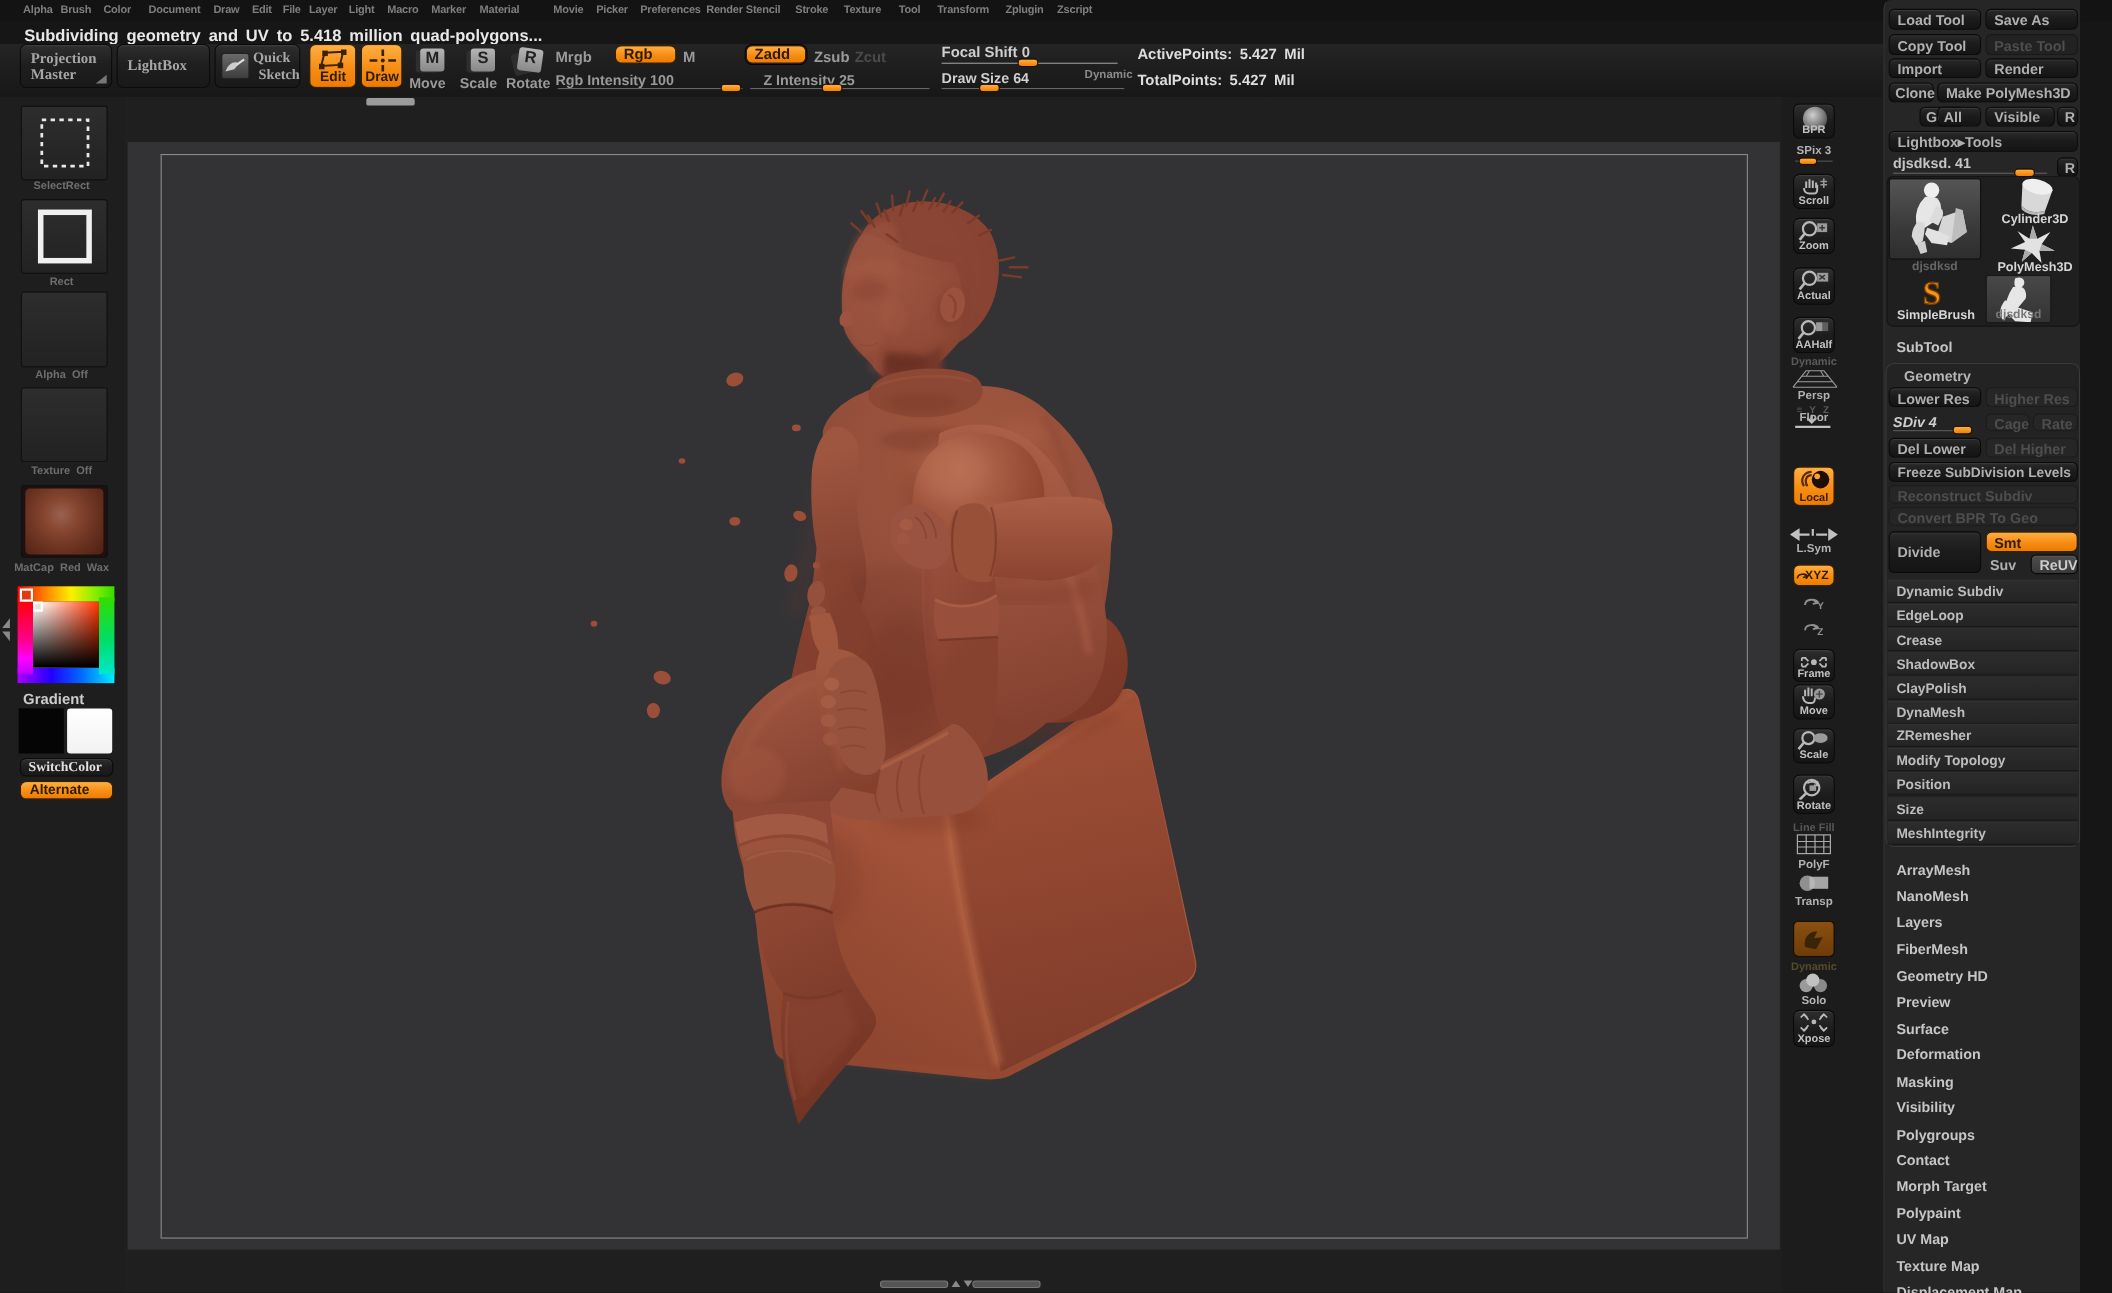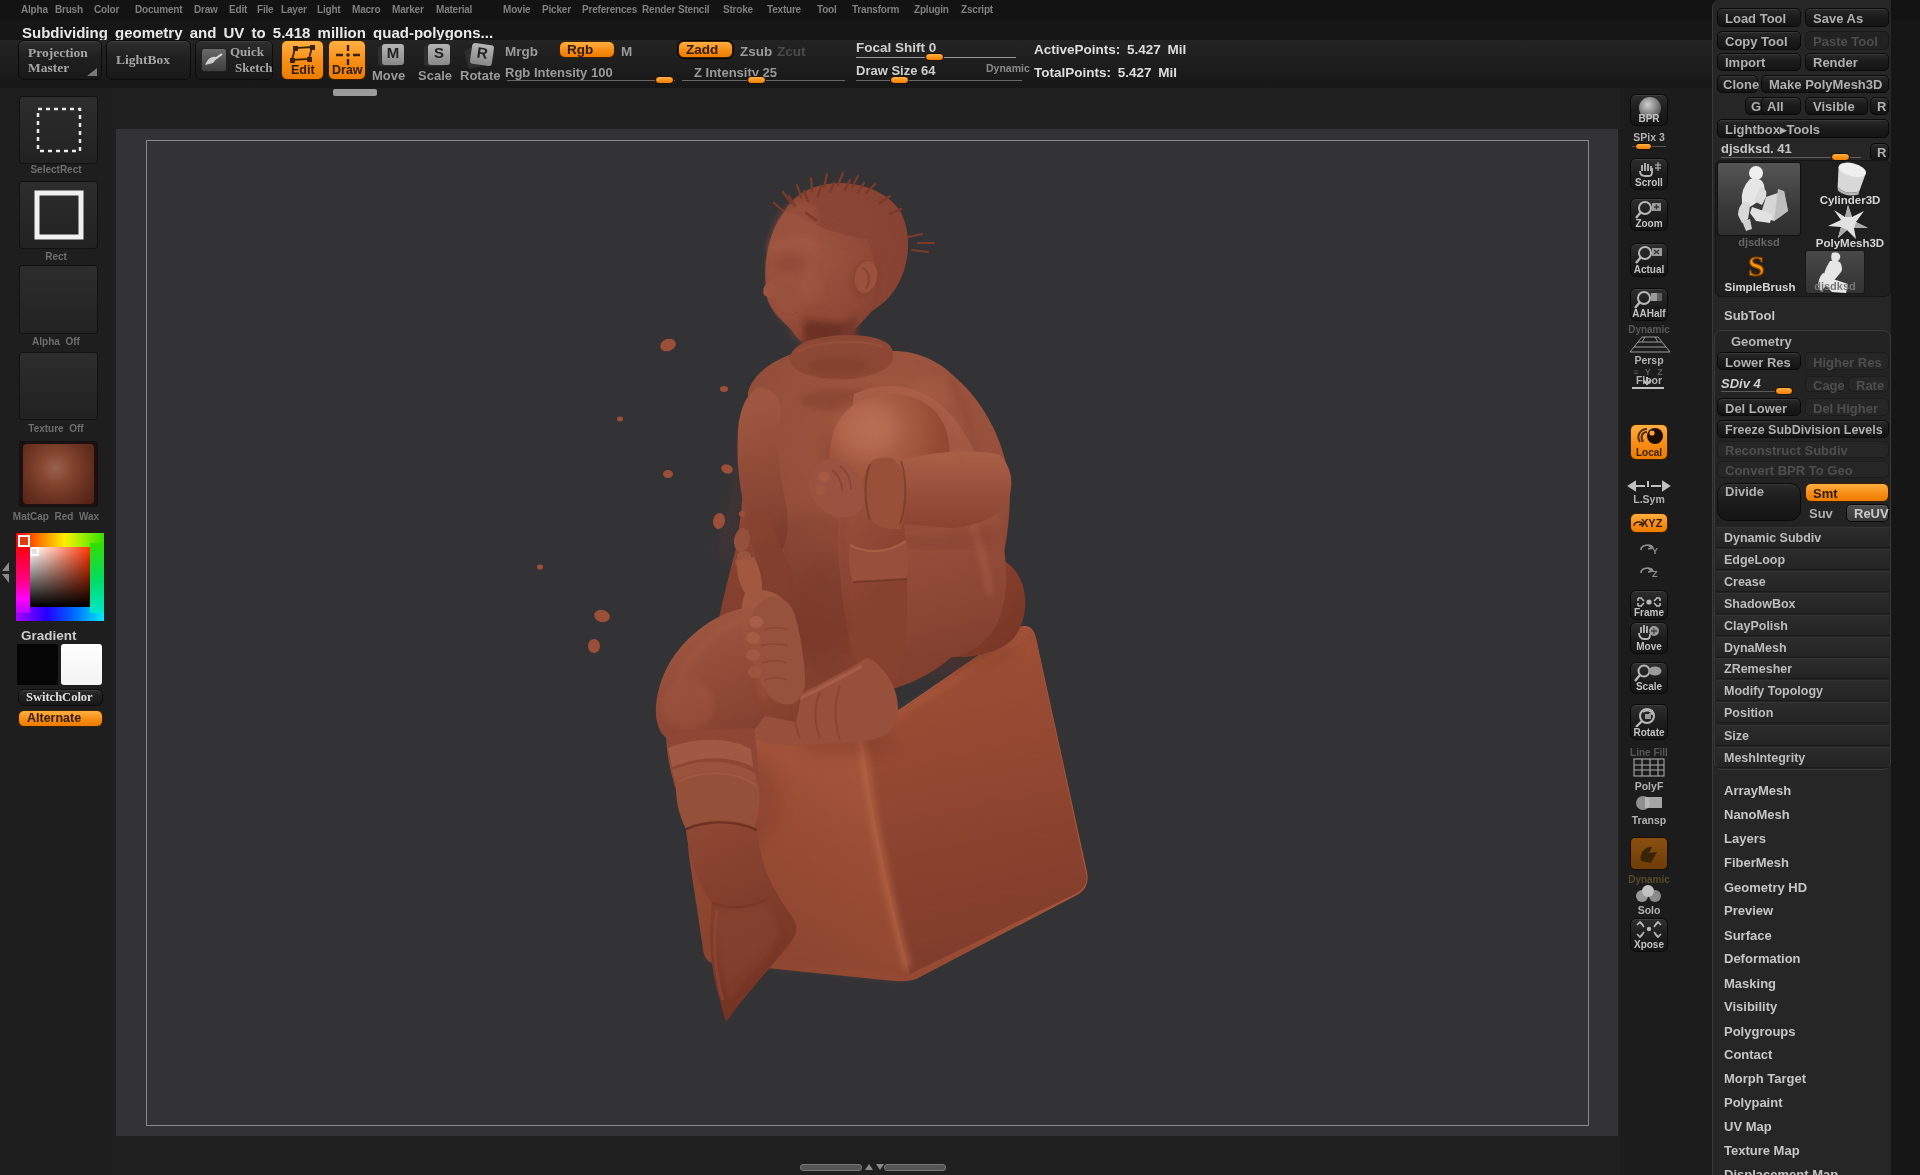--- a/index.html
+++ b/index.html
@@ -586,21 +586,21 @@
 <div class="ph" style="left:8px;top:376px;color:#cfcfcf;font-style:italic;">SDiv 4</div>
 <div style="position:absolute;left:8px;top:391px;width:68px;height:1px;background:#5a5a5a;"></div>
 <div class="handle" style="left:62px;top:387px;width:18px;"></div>
 <div class="pb pbd" style="left:92px;top:376px;width:40px;height:16px;padding-top:1px;background:#262626;box-shadow:none;border-color:#1c1c1c;">Cage</div>
 <div class="pb pbd" style="left:135px;top:376px;width:41px;height:16px;padding-top:1px;background:#262626;box-shadow:none;border-color:#1c1c1c;">Rate</div>
 <div class="pb" style="left:4px;top:398px;width:84px;height:18px;padding-top:2px;">Del Lower</div>
 <div class="pb pbd" style="left:92px;top:398px;width:84px;height:18px;padding-top:2px;background:#262626;box-shadow:none;border-color:#1c1c1c;">Del Higher</div>
 <div class="pb" style="left:4px;top:420px;width:172px;height:18px;padding-top:2px;font-size:12.5px;">Freeze SubDivision Levels</div>
 <div class="pb pbd" style="left:4px;top:441px;width:172px;height:17px;padding-top:1px;background:#262626;box-shadow:none;border-color:#1c1c1c;">Reconstruct Subdiv</div>
 <div class="pb pbd" style="left:4px;top:461px;width:172px;height:17px;padding-top:1px;background:#262626;box-shadow:none;border-color:#1c1c1c;">Convert BPR To Geo</div>
-<div class="pb" style="left:4px;top:483px;width:84px;height:38px;border-radius:11px;">Divide</div>
+<div class="pb" style="left:4px;top:483px;width:84px;height:38px;padding-top:10px;">Divide</div>
 <div class="obtn" style="left:92px;top:483px;width:84px;height:19px;font-size:13px;padding:2px 0 0 7px;">Smt</div>
 <div class="ph" style="left:96px;top:506px;color:#b0b0b0;">Suv</div>
 <div class="pb" style="left:133px;top:504px;width:43px;height:18px;padding-top:1px;background:linear-gradient(180deg,#4e4e4e,#383838);color:#ccc;">ReUV</div>
 <div class="grow" style="top:527px;">Dynamic Subdiv</div>
 <div class="grow" style="top:549px;">EdgeLoop</div>
 <div class="grow" style="top:571px;">Crease</div>
 <div class="grow" style="top:593px;">ShadowBox</div>
 <div class="grow" style="top:615px;">ClayPolish</div>
 <div class="grow" style="top:637px;">DynaMesh</div>
 <div class="grow" style="top:658px;">ZRemesher</div>

